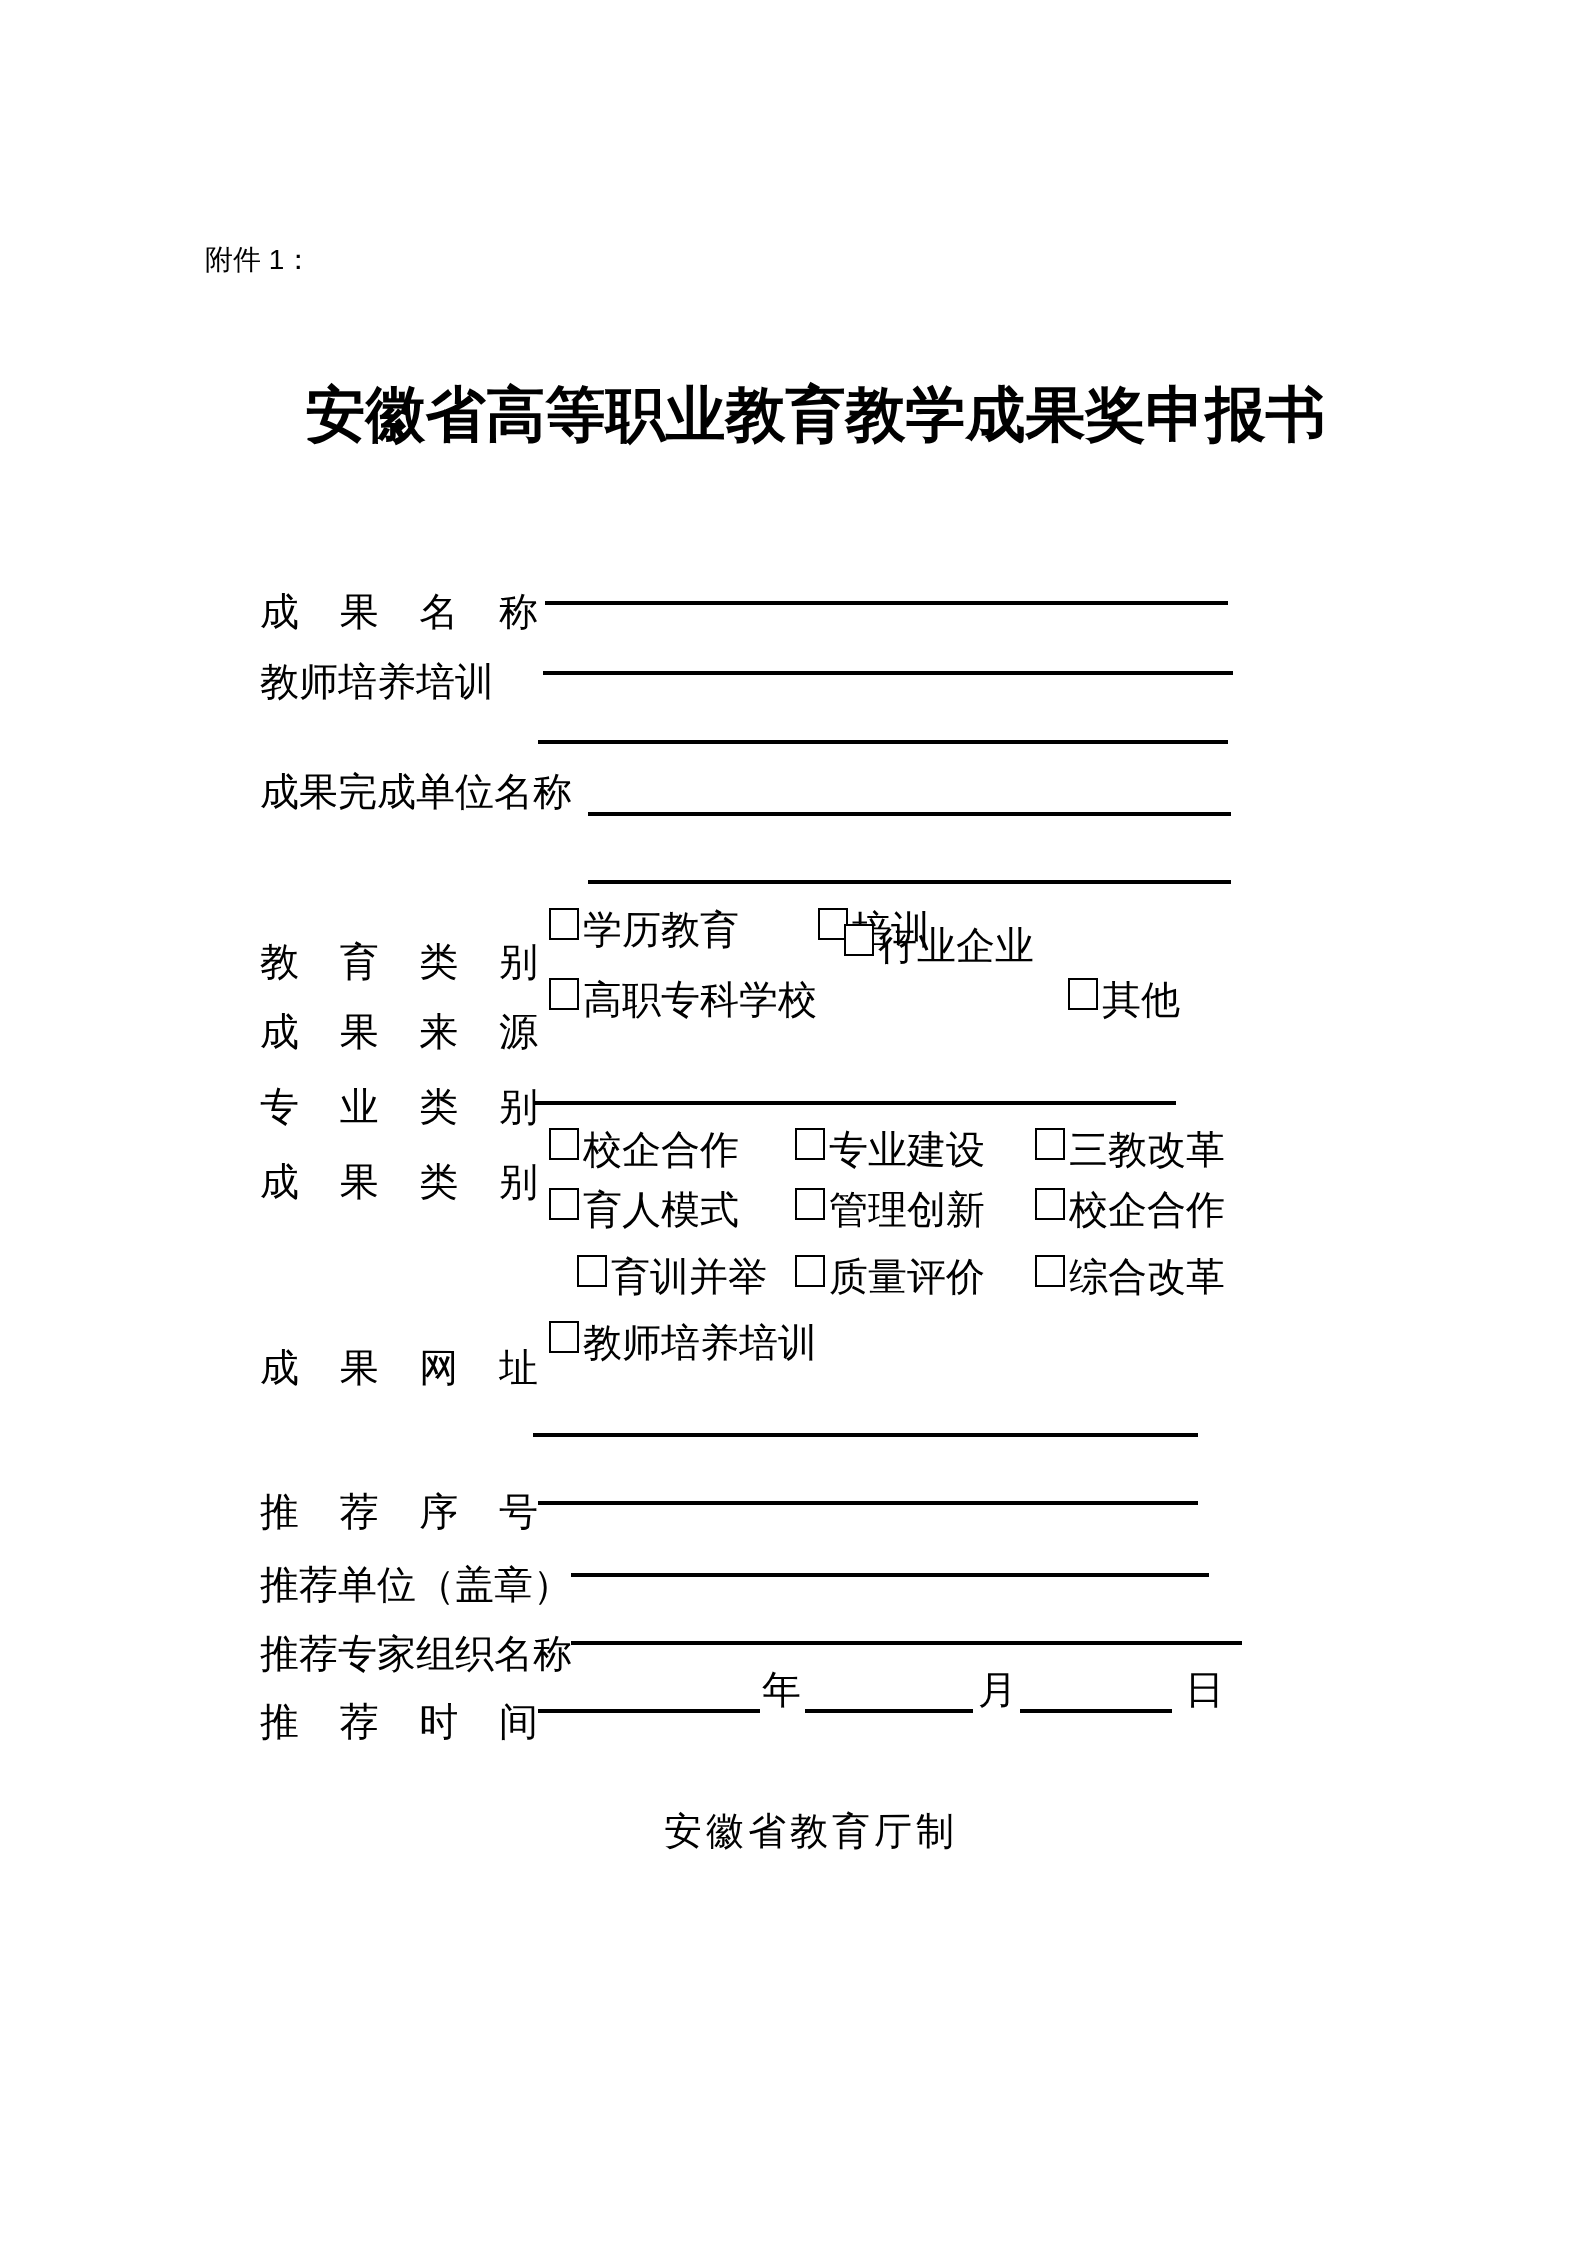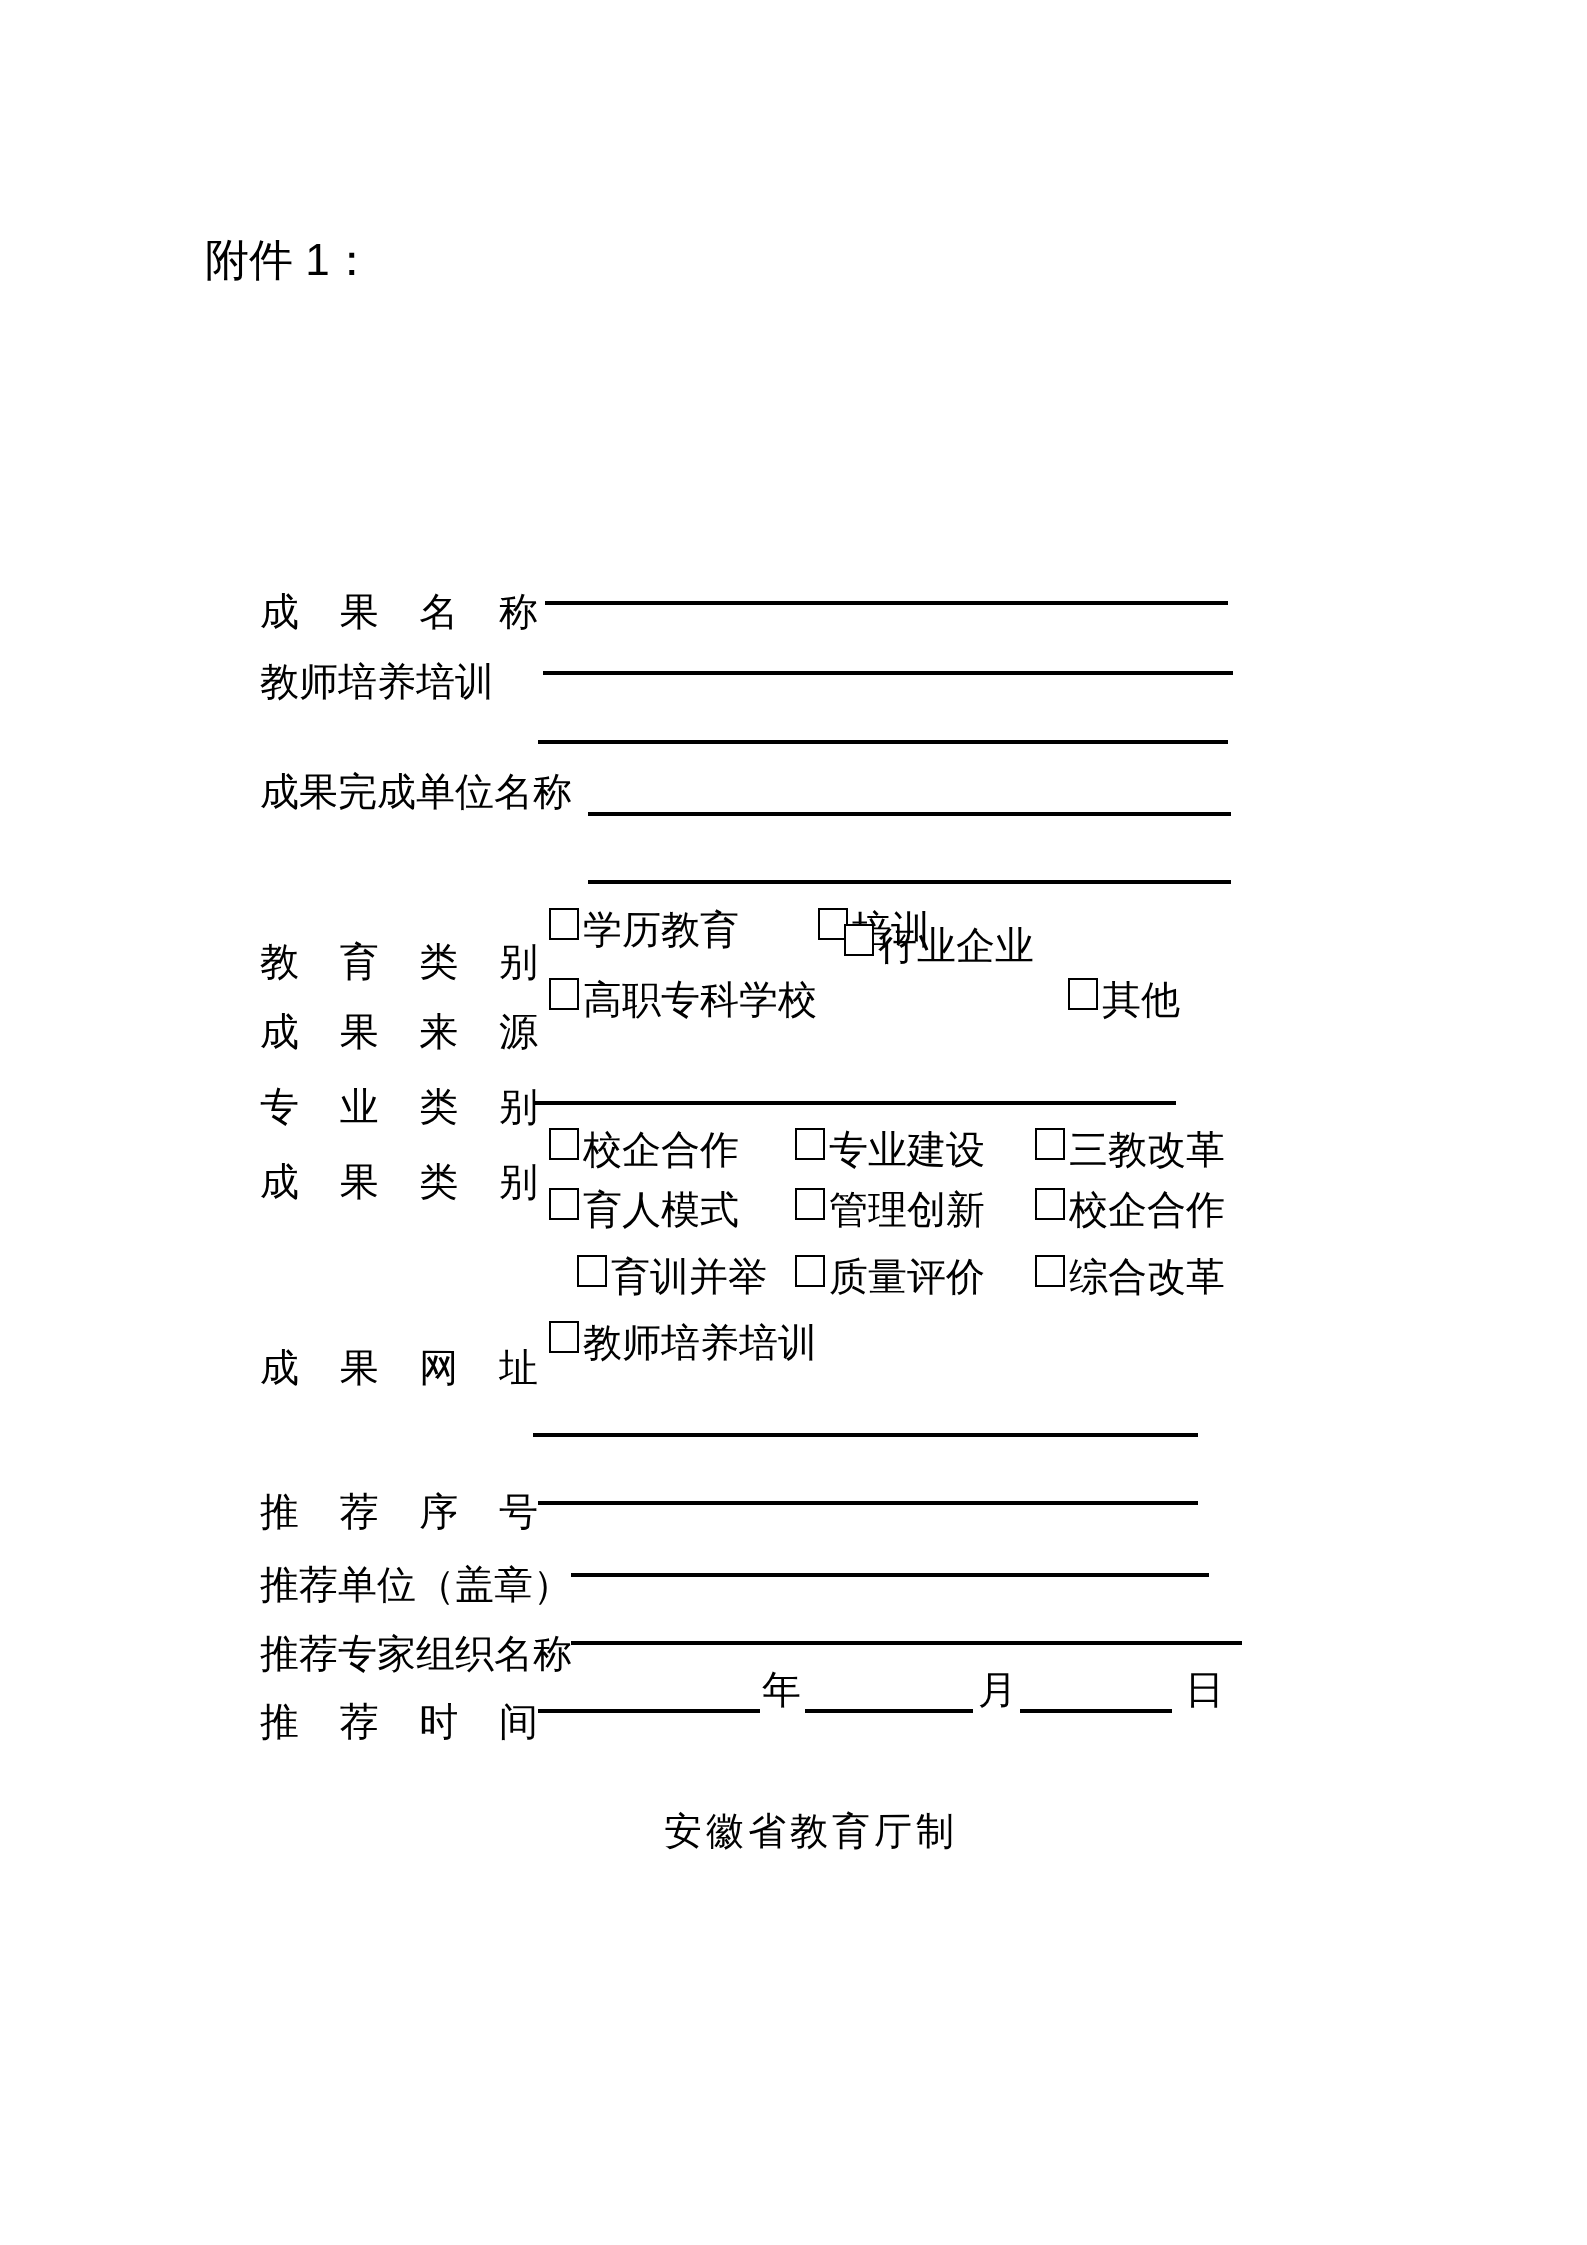--- a/index.html
+++ b/index.html
@@ -9,21 +9,21 @@
     height:2245px;
     background:#ffffff;
     font-family:"Liberation Serif","DejaVu Serif",serif;
     color:#000;
     overflow:hidden;
   }
   .attachment{
     position:absolute;
     left:205px; top:238px;
     font-family:"Liberation Sans","DejaVu Sans",sans-serif;
-    font-size:44px; line-height:44px;
+    font-size:28px; line-height:44px;
   }
   .title{
     position:absolute;
     left:44px; top:383px; width:1543px;
     margin:0;
     text-align:center;
     font-size:60px; line-height:64px;
     font-weight:bold;
     letter-spacing:0px;
     font-family:"Liberation Serif","DejaVu Serif",serif;
@@ -70,20 +70,21 @@
     letter-spacing:4px;
   }
 </style>
 </head>
 <body>
 
 <div class="page">
 
   <div class="attachment">附件 1：</div>
 
+  <h1 class="title">安徽省高等职业教育教学成果奖申报书</h1>
 
   <div class="lbl j" style="top:558px">成果名称</div>
   <div class="fill-line" style="top:601px;left:545px;width:683px"></div>
 
   <div class="lbl" style="top:628px">教师培养培训</div>
   <div class="fill-line" style="top:671px;left:543px;width:690px"></div>
   <div class="fill-line" style="top:740px;left:538px;width:690px"></div>
 
   <div class="lbl" style="top:738px">成果完成单位名称</div>
   <div class="fill-line" style="top:812px;left:588px;width:643px"></div>

